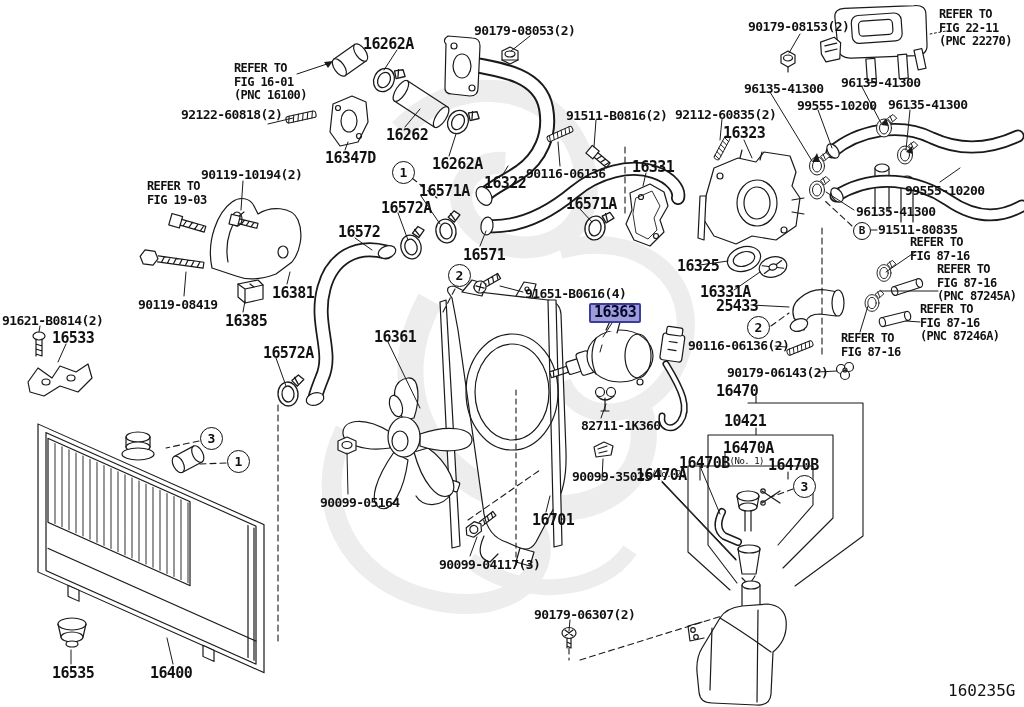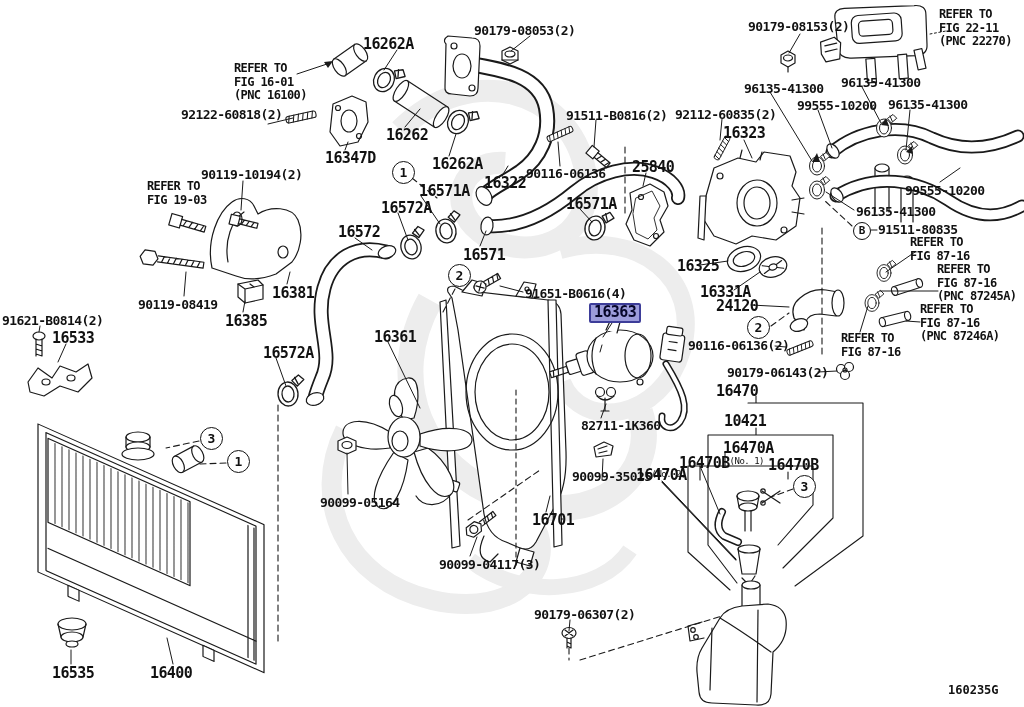--- a/index.html
+++ b/index.html
@@ -3,21 +3,21 @@
 <meta charset="utf-8">
 <style>
   html,body{margin:0;padding:0;background:#fff}
   #stage{position:relative;width:1024px;height:707px;background:#ffffff;overflow:hidden;
          font-family:"DejaVu Sans Mono",monospace}
   #lineart{position:absolute;left:0;top:0;z-index:1}
   .lbl{position:absolute;z-index:3;font-weight:bold;font-size:13px;line-height:13px;
        color:#111;white-space:pre-line;letter-spacing:-0.6px}
   .lg{font-size:15px;line-height:15px}
   .refer{font-size:12px;line-height:13.5px}
-  .code{font-weight:700;font-size:12px;letter-spacing:0}
+  .code{font-weight:400;font-size:16px;letter-spacing:0}
   .sup{font-size:9px;font-weight:normal;vertical-align:4px;letter-spacing:-0.5px}
   .hl{background:#9c9cdb;border:2px solid #3d3d99;border-radius:2px;padding:0 3px 1px 3px;color:#06062a}
   .circ{position:absolute;z-index:3;width:21px;height:21px;border:1.7px solid #111;border-radius:50%;
         background:#fff;text-align:center;line-height:21px;font-weight:bold;font-size:13px;color:#111}
   .circ.small{width:16px;height:16px;line-height:16px;font-size:11px}
 </style>
 </head>
 <body>
 
 <div id="stage">
@@ -475,21 +475,21 @@
 (PNC 16100)</span>
   <span class="lbl" style="left:181px;top:108px">92122-60818(2)</span>
   <span class="lbl lg" style="left:363px;top:37px">16262A</span>
   <span class="lbl" style="left:474px;top:24px">90179-08053(2)</span>
   <span class="lbl lg" style="left:386px;top:128px">16262</span>
   <span class="lbl lg" style="left:325px;top:151px">16347D</span>
   <span class="lbl lg" style="left:432px;top:157px">16262A</span>
   <span class="lbl lg" style="left:484px;top:176px">16322</span>
   <span class="lbl" style="left:566px;top:109px">91511-B0816(2)</span>
   <span class="lbl" style="left:526px;top:167px">90116-06136</span>
-  <span class="lbl lg" style="left:632px;top:160px">25840</span>
+  <span class="lbl lg" style="left:632px;top:160px">16331</span>
   <span class="lbl" style="left:748px;top:20px">90179-08153(2)</span>
   <span class="lbl refer" style="left:939px;top:8px">REFER TO
 FIG 22-11
 (PNC 22270)</span>
   <span class="lbl" style="left:675px;top:108px">92112-60835(2)</span>
   <span class="lbl lg" style="left:723px;top:126px">16323</span>
   <span class="lbl" style="left:744px;top:82px">96135-41300</span>
   <span class="lbl" style="left:841px;top:76px">96135-41300</span>
   <span class="lbl" style="left:888px;top:98px">96135-41300</span>
   <span class="lbl" style="left:797px;top:99px">99555-10200</span>
@@ -514,21 +514,21 @@
   <span class="lbl lg" style="left:566px;top:197px">16571A</span>
   <span class="lbl lg" style="left:338px;top:225px">16572</span>
   <span class="lbl lg" style="left:463px;top:248px">16571</span>
   <span class="lbl lg" style="left:272px;top:286px">16381</span>
   <span class="lbl" style="left:138px;top:298px">90119-08419</span>
   <span class="lbl lg" style="left:225px;top:314px">16385</span>
   <span class="lbl" style="left:2px;top:314px">91621-B0814(2)</span>
   <span class="lbl lg" style="left:52px;top:331px">16533</span>
   <span class="lbl lg" style="left:677px;top:259px">16325</span>
   <span class="lbl lg" style="left:700px;top:285px">16331A</span>
-  <span class="lbl lg" style="left:716px;top:299px">24120</span>
+  <span class="lbl lg" style="left:716px;top:299px">25433</span>
   <span class="lbl" style="left:525px;top:287px">91651-B0616(4)</span>
   <span class="lbl lg hl" style="left:589px;top:303px">16363</span>
   <span class="lbl" style="left:688px;top:339px">90116-06136(2)</span>
   <span class="lbl" style="left:727px;top:366px">90179-06143(2)</span>
   <span class="lbl lg" style="left:716px;top:384px">16470</span>
   <span class="lbl lg" style="left:724px;top:414px">10421</span>
   <span class="lbl lg" style="left:723px;top:441px">16470A</span>
   <span class="lbl lg" style="left:679px;top:454px"><span>16470B</span><span class="sup">(No. 1)</span></span>
   <span class="lbl lg" style="left:768px;top:458px">16470B</span>
   <span class="lbl lg" style="left:636px;top:468px">16470A</span>

